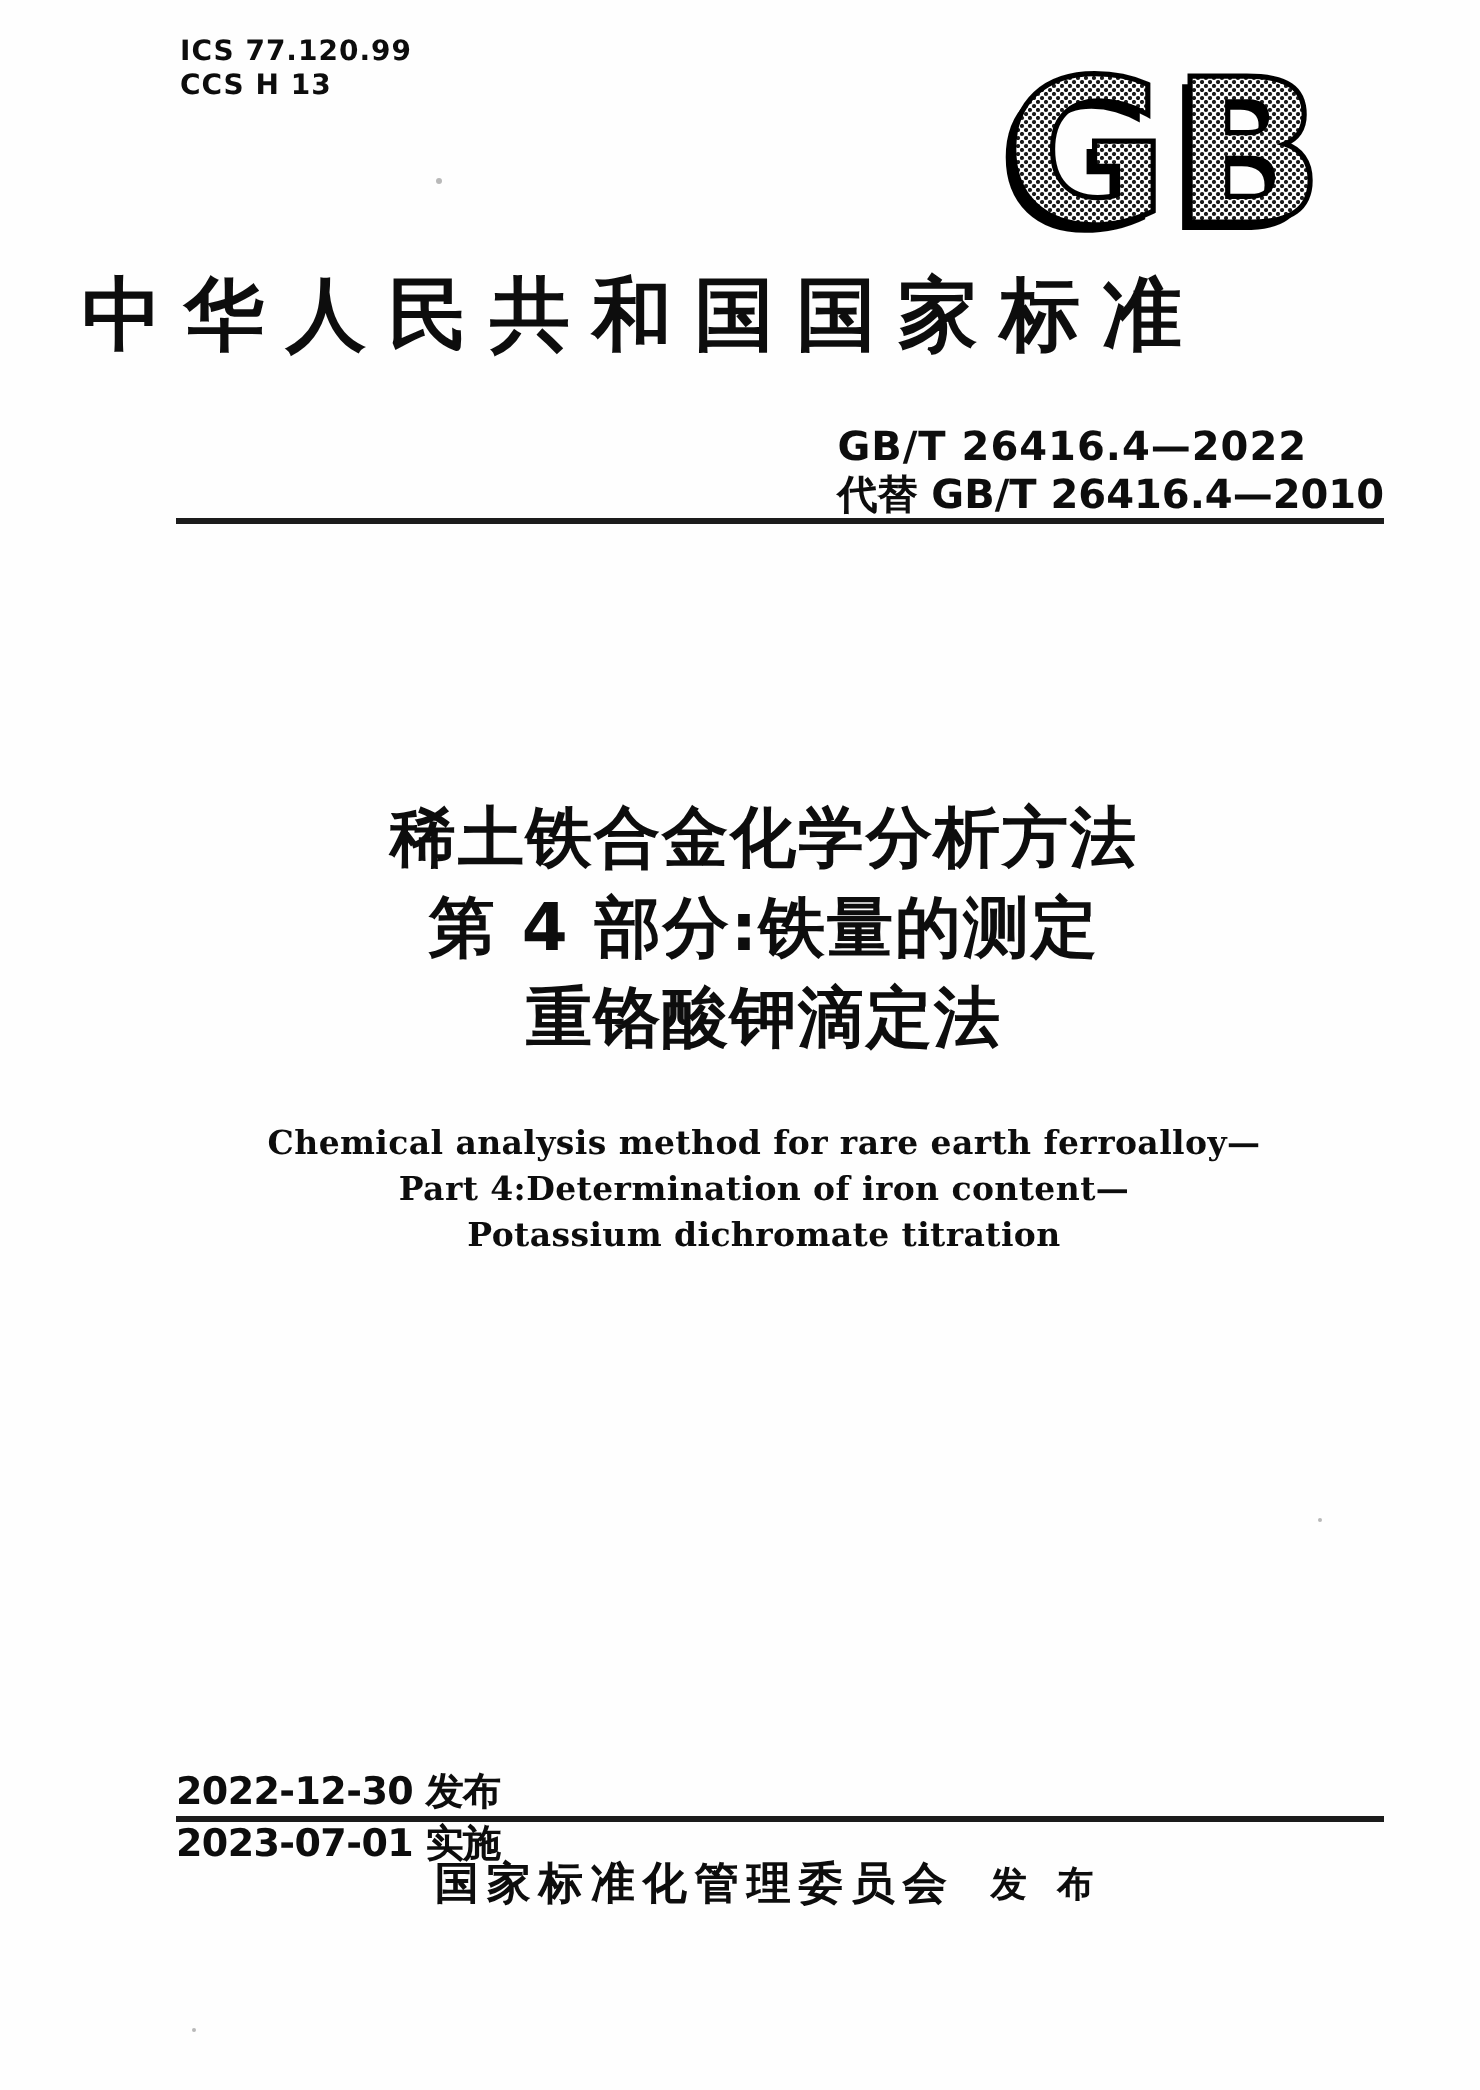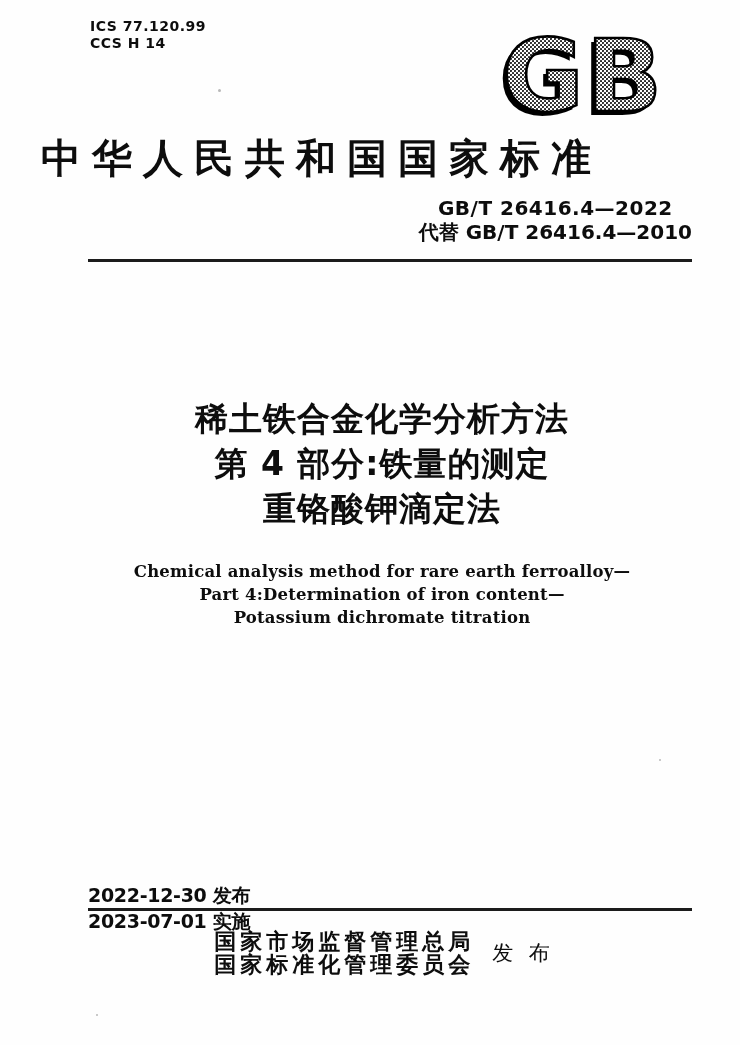--- a/index.html
+++ b/index.html
@@ -49,22 +49,22 @@
     line-height: 48px;
     letter-spacing: 11px;
     text-indent: 11px;
     white-space: nowrap;
   }
 
   
   .std-number-block {
     position: absolute;
     right: 48px;
-    top: 196px;
-    text-align: center;
+    top: 211px;
+    text-align: left;
     font-family: "DejaVu Sans", "Liberation Sans", sans-serif;
     font-weight: bold;
   }
   .std-number { font-size: 20px; line-height: 24px; letter-spacing: 0.5px; }
   .std-replaces { font-size: 20px; line-height: 18px; margin-top: 3px; }
 
   .rule-top {
     position: absolute;
     left: 88px;
     top: 259px;
@@ -139,40 +139,40 @@
     font-family: "DejaVu Serif", "Liberation Serif", serif;
     font-weight: bold;
     font-size: 22px;
     line-height: 23px;
     letter-spacing: 4px;
     white-space: nowrap;
   }
   .publish-label {
     margin-left: 18px;
     font-family: "DejaVu Sans", "Liberation Sans", sans-serif;
-    font-weight: normal;
-    font-size: 21px;
+    font-weight: bold;
+    font-size: 18px;
     word-spacing: 9px;
     white-space: nowrap;
   }
 
   
   .speck { position: absolute; background: #b9b9b9; border-radius: 50%; }
   .speck.s1 { left: 218px; top: 89px;  width: 3px; height: 3px; }
   .speck.s2 { left: 659px; top: 759px; width: 2px; height: 2px; }
   .speck.s3 { left: 96px;  top: 1014px; width: 2px; height: 2px; }
 </style>
 </head>
 <body>
 
 <div class="page">
 
   <div class="ics-block">
     <div>ICS 77.120.99</div>
-    <div>CCS H 14</div>
+    <div>CCS H 13</div>
   </div>
 
   <svg class="gb-logo" viewBox="0 0 176 94" xmlns="http://www.w3.org/2000/svg" aria-hidden="true">
     <defs>
       <pattern id="halftone" width="4" height="4" patternUnits="userSpaceOnUse">
         <rect width="4" height="4" fill="#ffffff"></rect>
         <circle cx="1" cy="1" r="1.05" fill="#1a1a1a"></circle>
         <circle cx="3" cy="3" r="1.05" fill="#1a1a1a"></circle>
       </pattern>
     </defs>
@@ -205,21 +205,20 @@
 
   <div class="dates-row">
     <span>2022-12-30 发布</span>
     <span>2023-07-01 实施</span>
   </div>
 
   <div class="rule-bottom"></div>
 
   <div class="publisher-row">
     <div class="publisher-lines">
-      <div>国家市场监督管理总局</div>
       <div>国家标准化管理委员会</div>
     </div>
     <div class="publish-label">发 布</div>
   </div>
 
   <div class="speck s1"></div>
   <div class="speck s2"></div>
   <div class="speck s3"></div>
 
 </div>

